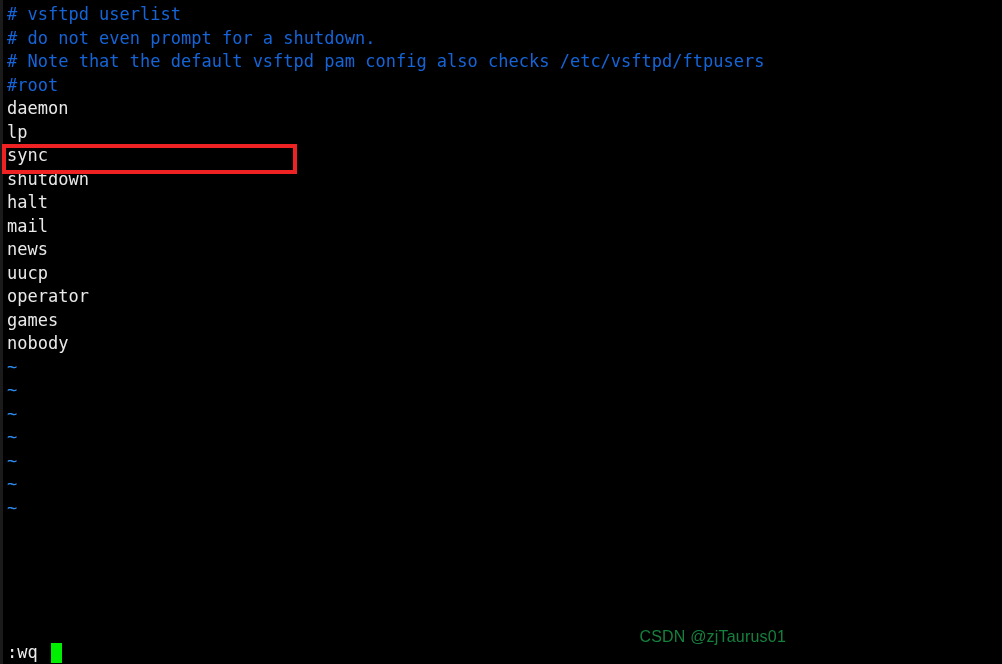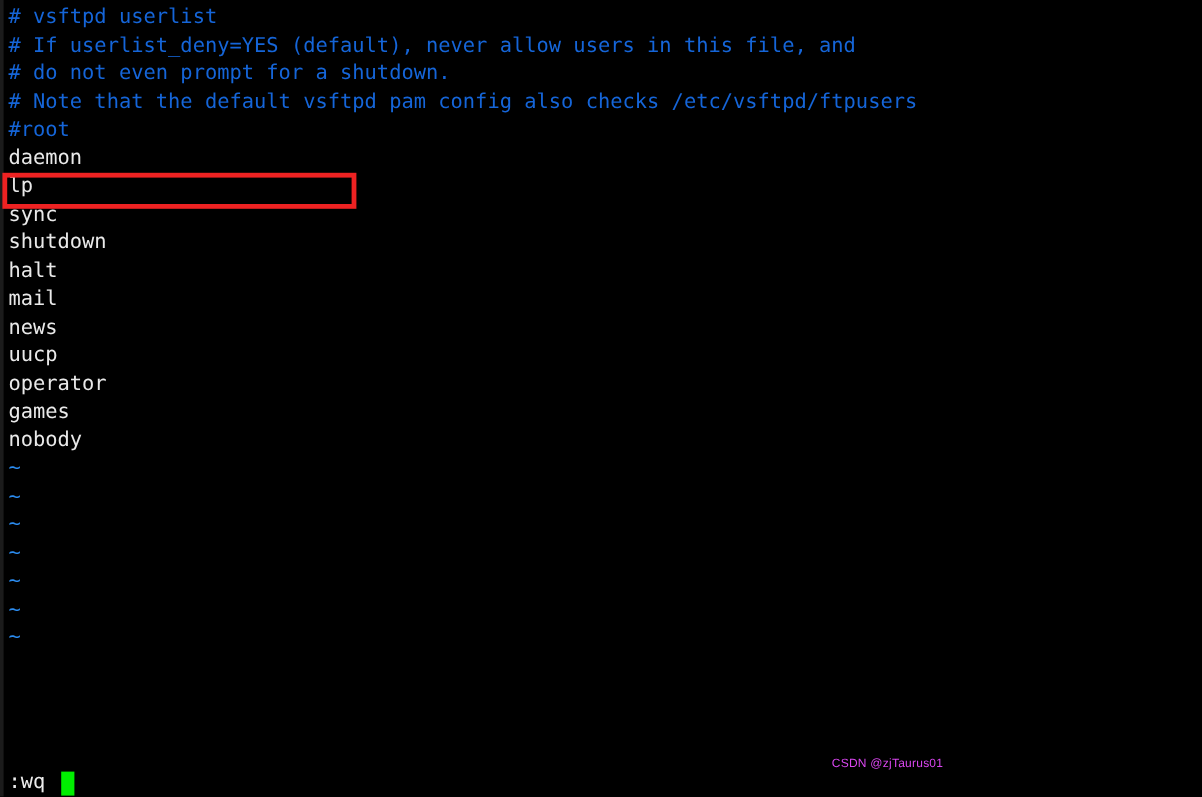--- a/index.html
+++ b/index.html
@@ -80,38 +80,37 @@
     border: 4px solid #ee2222;
     box-sizing: border-box;
     z-index: 4;
     pointer-events: none;
   }
 
   #watermark {
     position: absolute;
     right: 8px;
     bottom: 16px;
-    color: #d946ef;
+    color: #15803d;
     font-family: "Liberation Sans", sans-serif;
-    font-size: 10px;
+    font-size: 16px;
     letter-spacing: 0.2px;
     z-index: 5;
     white-space: pre;
   }
 </style>
 </head>
 <body>
 
 <div id="screen">
 
   <div id="gutter-strip"></div>
 
   <div id="buffer">
       <div class="line comment"># vsftpd userlist</div>
-      <div class="line comment"># If userlist_deny=YES (default), never allow users in this file, and</div>
       <div class="line comment"># do not even prompt for a shutdown.</div>
       <div class="line comment"># Note that the default vsftpd pam config also checks /etc/vsftpd/ftpusers</div>
       <div class="line comment">#root</div>
       <div class="line entry">daemon</div>
       <div class="line entry">lp</div>
       <div class="line entry">sync</div>
       <div class="line entry">shutdown</div>
       <div class="line entry">halt</div>
       <div class="line entry">mail</div>
       <div class="line entry">news</div>

